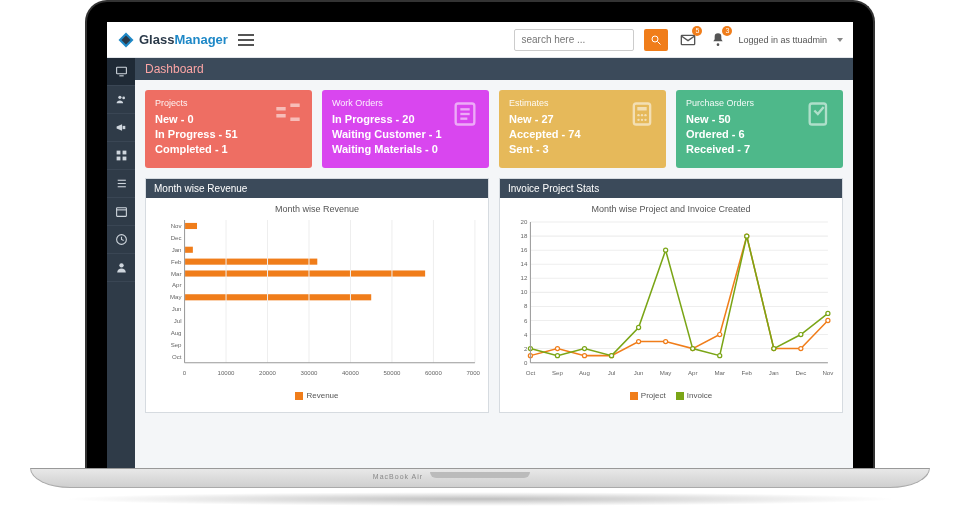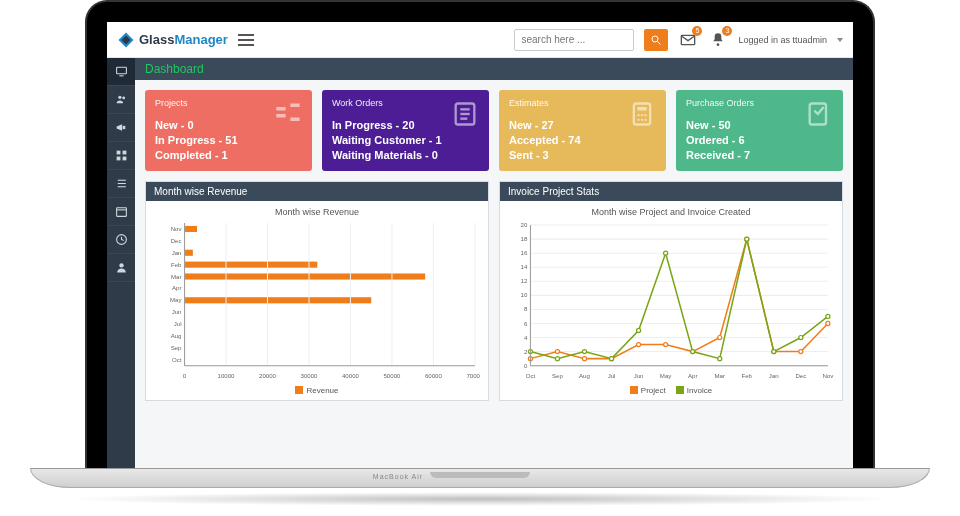--- a/index.html
+++ b/index.html
@@ -43,40 +43,40 @@
   .login-text{font-size:9px;color:#555;}
   .caret-down{width:0;height:0;border-left:3px solid transparent;border-right:3px solid transparent;border-top:4px solid #888;}
 
   
   .app-body{display:flex;height:calc(100% - 36px);}
   .sidebar{width:28px;background:#2f3b48;display:flex;flex-direction:column;}
   .sb-item{height:28px;display:flex;align-items:center;justify-content:center;border-bottom:1px solid #3a4654;cursor:pointer;}
   .sb-item.active{background:#1f2a36;}
   .sb-item svg{width:13px;height:13px;fill:#cfd6dd;}
   .main{flex:1;overflow:hidden;}
-  .page-title{background:#3b4a5a;color:#22c55e;height:22px;display:flex;align-items:center;padding:0 10px;font-size:12px;}
+  .page-title{background:#3b4a5a;color:#fca5a5;height:22px;display:flex;align-items:center;padding:0 10px;font-size:12px;}
 
   
   .cards{display:flex;gap:10px;padding:10px;}
   .card{flex:1;border-radius:3px;padding:8px 10px;color:#fff;position:relative;min-height:78px;}
-  .card-title{font-size:9px;opacity:0.92;margin-bottom:10px;}
+  .card-title{font-size:9px;opacity:0.92;margin-bottom:4px;}
   .card-line{font-size:11px;font-weight:bold;line-height:1.35;}
   .card-icon{position:absolute;right:10px;top:10px;width:28px;height:28px;opacity:.55;}
   .card-icon svg{width:100%;height:100%;fill:#fff;}
-  .c0{background:#ee6e63;} .c1{background:#4c1d95;} .c2{background:#e6b95a;} .c3{background:#4eb88a;}
+  .c0{background:#ee6e63;} .c1{background:#d946ef;} .c2{background:#e6b95a;} .c3{background:#4eb88a;}
 
   
   .panels{display:flex;gap:10px;padding:0 10px 10px;}
   .panel{flex:1;border:1px solid #d6dbe0;background:#fff;}
   .panel-hdr{background:#3b4a5a;color:#fff;font-size:10px;padding:4px 8px;}
   .panel-body{padding:6px 8px 4px;}
   .chart-title{text-align:center;font-size:9px;color:#555;margin-bottom:4px;}
   svg.chart{display:block;width:100%;}
   .legend{text-align:center;font-size:8px;color:#555;margin-top:2px;}
-  .legend span{display:inline-flex;align-items:center;gap:3px;margin:0 5px;}
+  .legend span{display:inline-flex;align-items:center;gap:3px;margin:8px 5px;}
   .legend i{width:8px;height:8px;display:inline-block;}
 </style>
 </head>
 <body>
 
 <div class="screen">
   <div class="laptop-bezel">
     <div class="laptop-screen">
 
       <div class="header">

